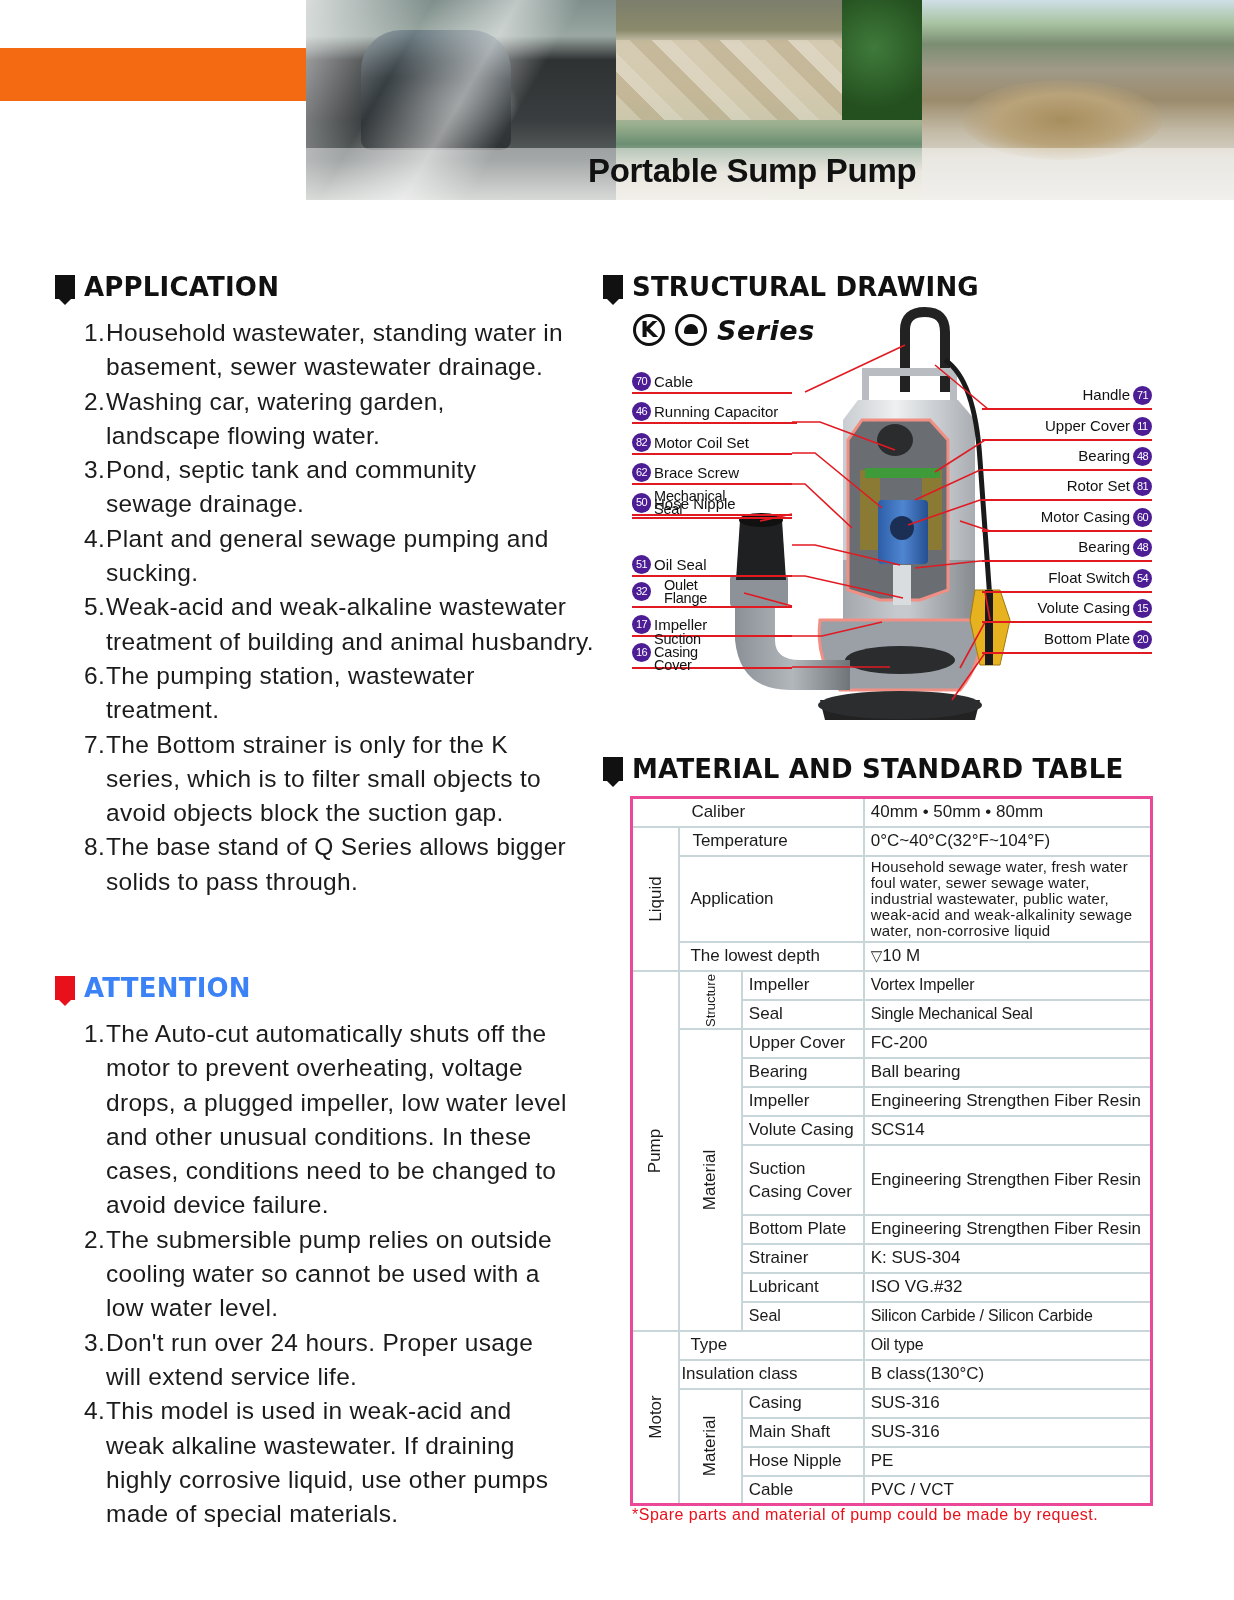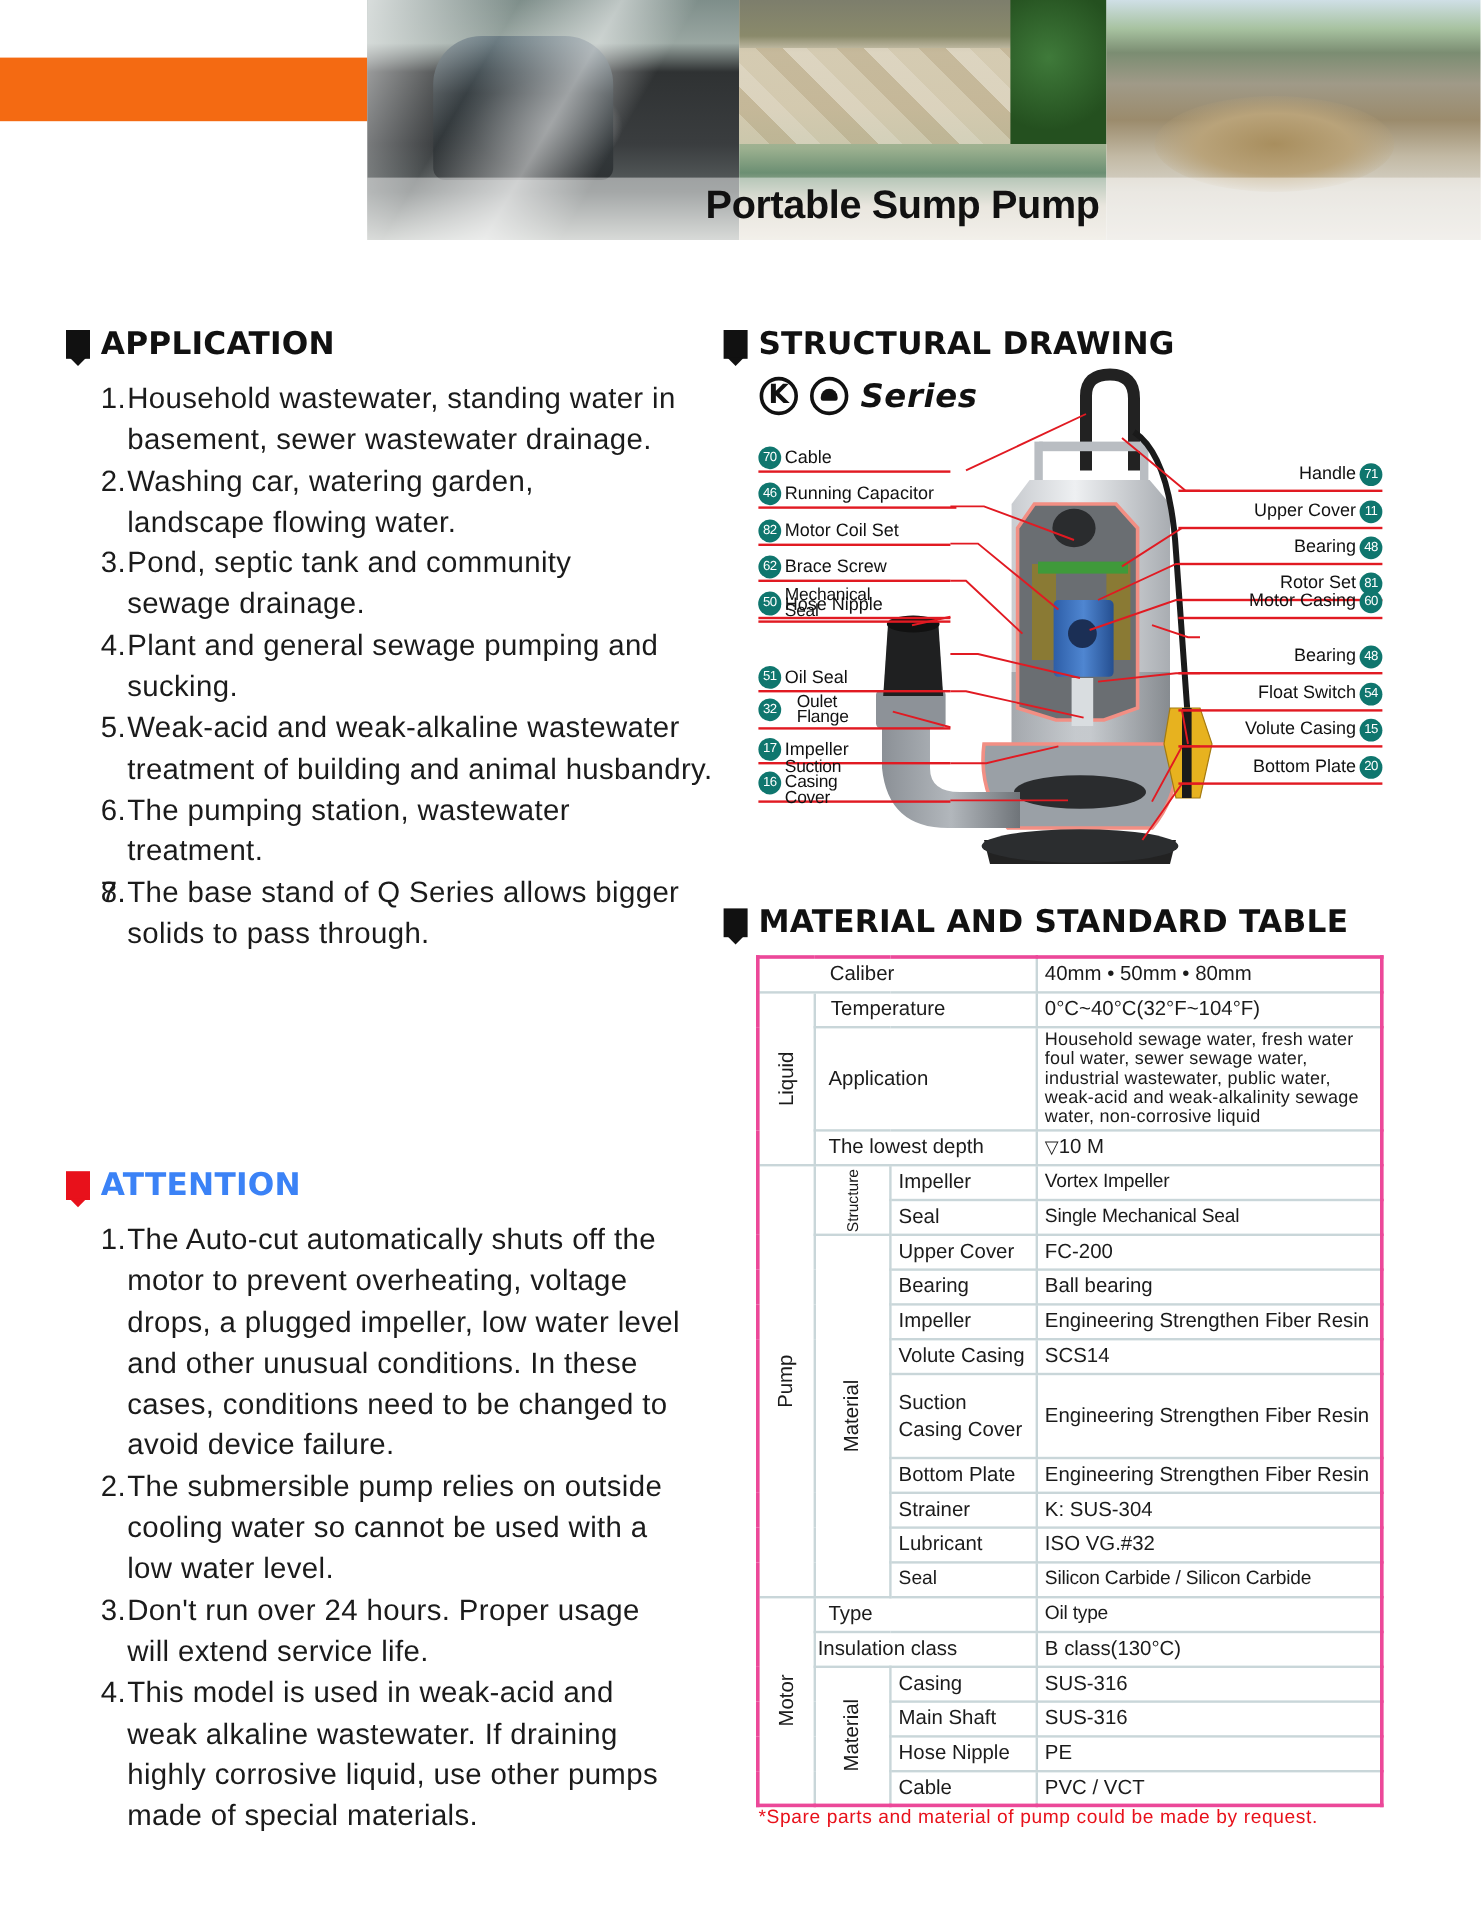--- a/index.html
+++ b/index.html
@@ -51,21 +51,21 @@
   .series .q-logo { width: 32px; height: 32px; border-radius: 50%; border: 3px solid #111; position: relative; }
   .series .q-logo::after { content: ""; position: absolute; left: 6px; top: 7px; width: 14px; height: 10px; border-radius: 8px 8px 2px 2px; background: #111; }
   .series .word { font-family: "DejaVu Sans", sans-serif; font-style: italic; font-weight: bold; font-size: 27px; color: #111; letter-spacing: 0.5px; }
 
   .pump-art { position: absolute; left: 0; top: 0; width: 1234px; height: 1600px; pointer-events: none; }
 
   .part-l { position: absolute; left: 632px; width: 160px; height: 24px; border-bottom: 2px solid #e11a22; display: flex; align-items: center; font-size: 15px; color: #111; }
   .part-l .text { line-height: 13px; }
   .part-l .text.two { font-size: 14.5px; line-height: 13px; letter-spacing: -0.2px; }
   .part-r { position: absolute; width: 170px; height: 24px; left: 982px; border-bottom: 2px solid #e11a22; display: flex; align-items: flex-start; justify-content: flex-end; font-size: 15px; color: #111; }
-  .badge { display: inline-block; min-width: 19px; height: 19px; border-radius: 50%; background: #0f766e; color: #fff; font-size: 11px; line-height: 19px; text-align: center; font-family: "Liberation Sans", sans-serif; letter-spacing: -0.5px; flex: 0 0 auto; }
+  .badge { display: inline-block; min-width: 19px; height: 19px; border-radius: 50%; background: #4c1d95; color: #fff; font-size: 11px; line-height: 19px; text-align: center; font-family: "Liberation Sans", sans-serif; letter-spacing: -0.5px; flex: 0 0 auto; }
   .part-l .badge { margin-right: 3px; }
   .part-r .badge { margin-left: 3px; }
 
   
   .mtable { position: absolute; left: 630px; top: 796px; width: 523px; border-collapse: collapse; border: 3px solid #ec4899; font-family: "Liberation Sans", sans-serif; font-size: 17px; color: #1b1b1b; }
   .mtable td { border: 2.5px solid #c9d6d9; padding: 0 6px; height: 29px; vertical-align: middle; white-space: nowrap; }
   .mtable td.grp { width: 36px; padding: 0; text-align: center; }
   .mtable td.sub { width: 34px; padding: 0; text-align: center; }
   .mtable td.val { width: 306px; }
   .mtable td.val.multi { white-space: normal; font-size: 15px; line-height: 16px; padding: 2px 4px 2px 6px; letter-spacing: 0.2px; }
@@ -121,20 +121,21 @@
   <li>
       <span class="n">5.</span>
       <span class="t" style="width:498px">Weak-acid and weak-alkaline wastewater treatment of building and animal husbandry.</span>
     </li>
   <li>
       <span class="n">6.</span>
       <span class="t" style="width:400px">The pumping station, wastewater treatment.</span>
     </li>
   <li>
       <span class="n">7.</span>
+      <span class="t" style="width:460px">The Bottom strainer is only for the K series, which is to filter small objects to avoid objects block the suction gap.</span>
     </li>
   <li>
       <span class="n">8.</span>
       <span class="t" style="width:480px">The base stand of Q Series allows bigger solids to pass through.</span>
     </li>
 </ol>
 
 <div class="sec-head red" style="left:55px; top:973px;">
   <span class="flag"></span>
   <span>ATTENTION</span>
@@ -294,21 +295,21 @@
     <span class="badge">11</span>
   </div>
 <div class="part-r" style="top:447px;">
     <span class="text">Bearing</span>
     <span class="badge">48</span>
   </div>
 <div class="part-r" style="top:477px;">
     <span class="text">Rotor Set</span>
     <span class="badge">81</span>
   </div>
-<div class="part-r" style="top:492px;">
+<div class="part-r" style="top:508px;">
     <span class="text">Motor Casing</span>
     <span class="badge">60</span>
   </div>
 <div class="part-r" style="top:538px;">
     <span class="text">Bearing</span>
     <span class="badge">48</span>
   </div>
 <div class="part-r" style="top:569px;">
     <span class="text">Float Switch</span>
     <span class="badge">54</span>

